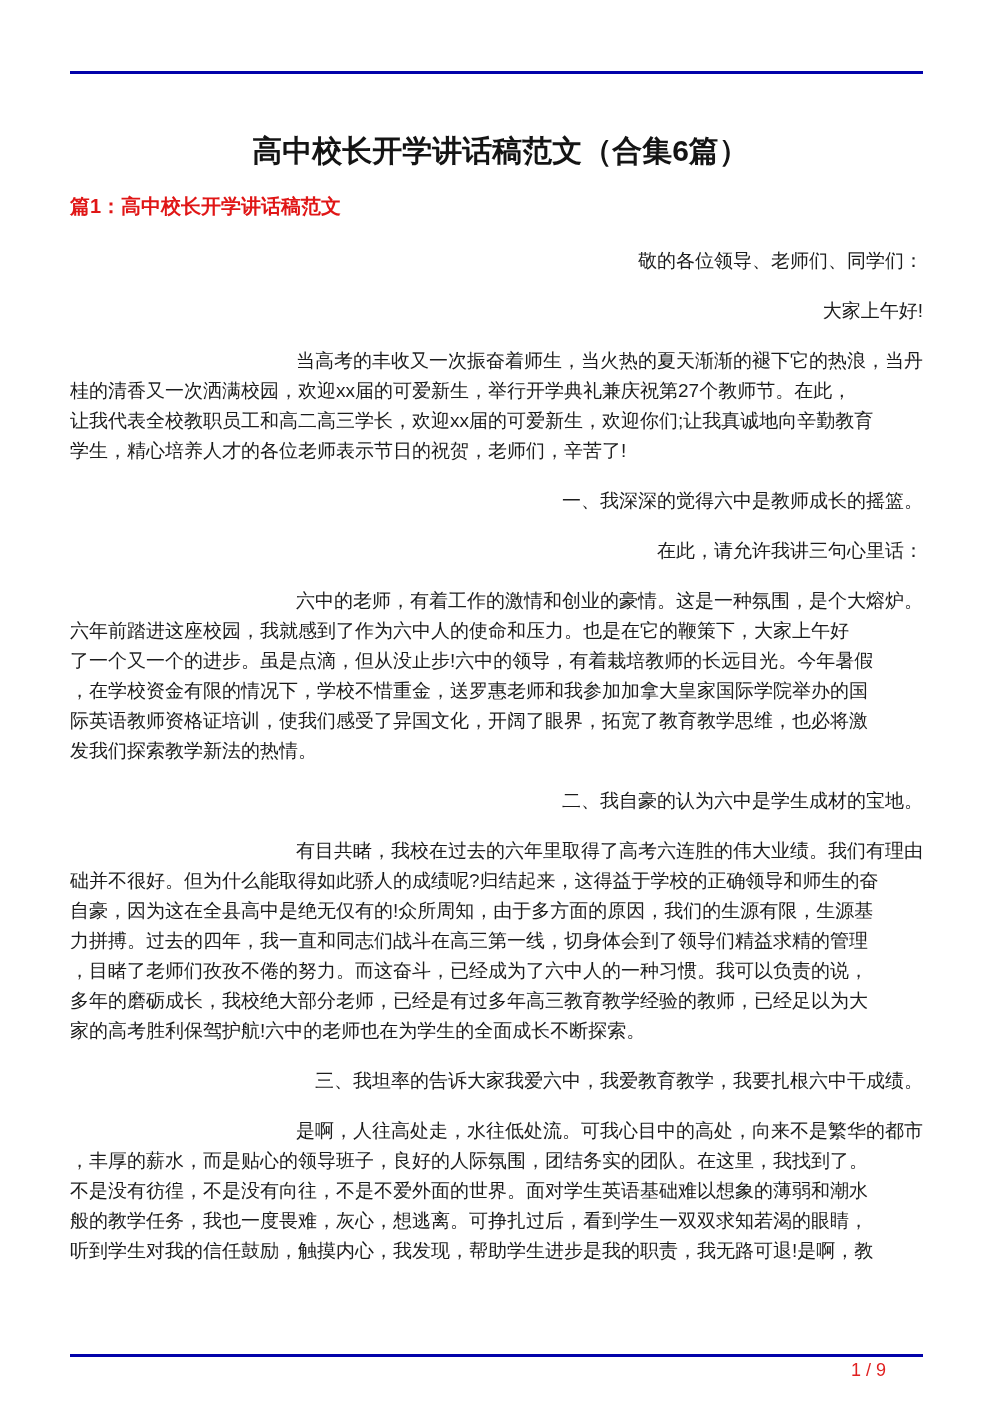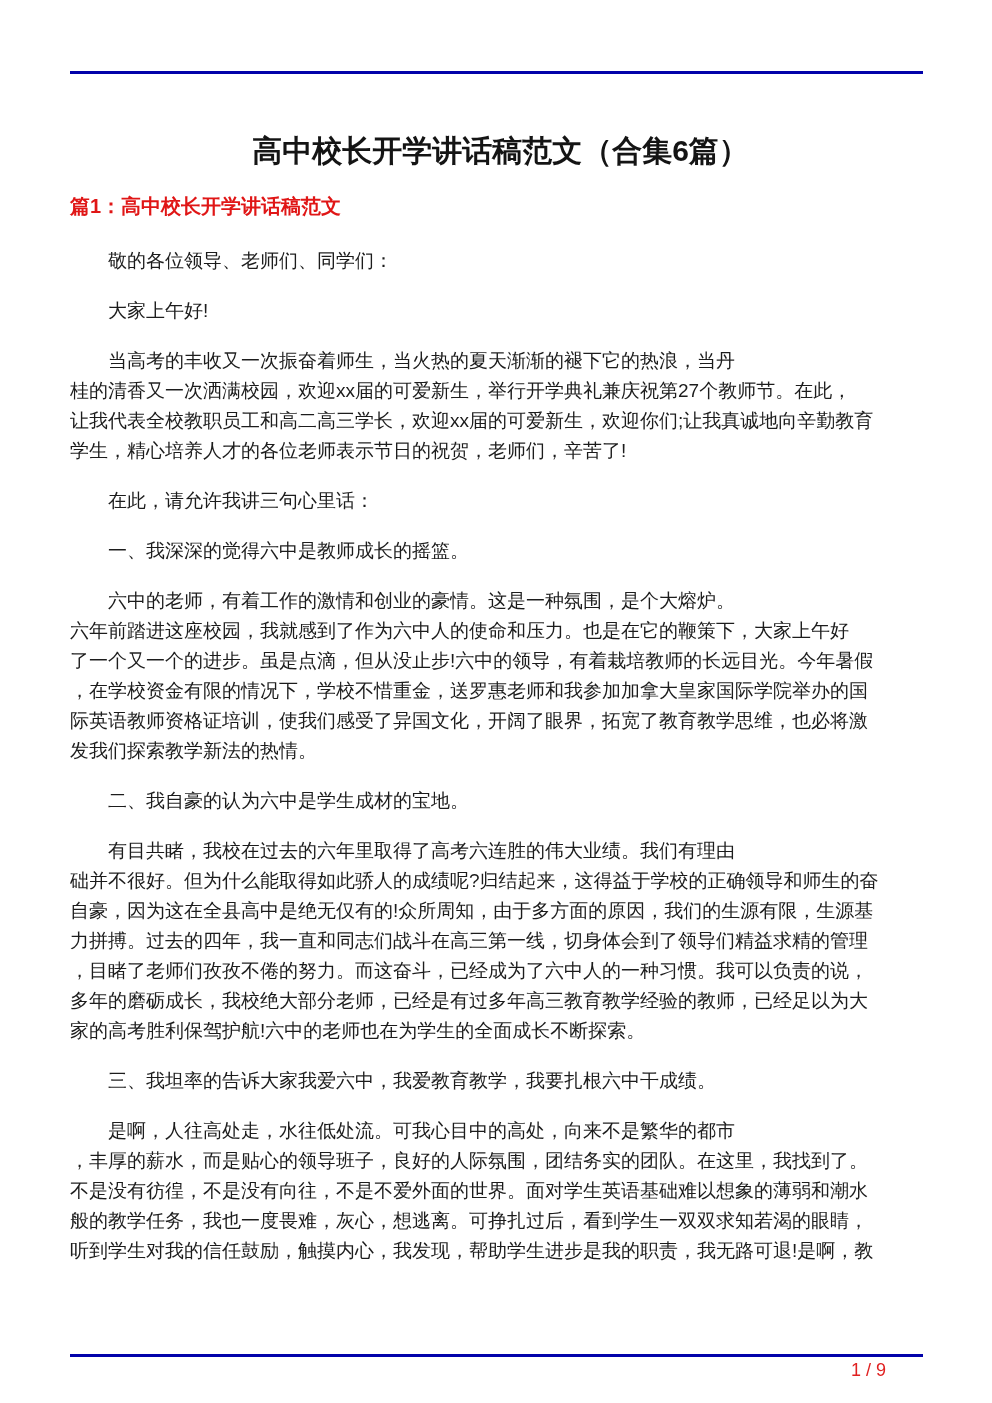--- a/index.html
+++ b/index.html
@@ -30,21 +30,21 @@
   .section-heading{
     position:absolute;left:70px;top:193px;margin:0;
     font-size:20px;font-weight:700;color:var(--red);text-align:right;
   }
   .content{
     position:absolute;left:70px;top:246px;width:853px;
     font-size:19px;line-height:30px;color:var(--body-text);
   }
   .para{margin:0 0 20px 0;}
   .para .line{white-space:nowrap;}
-  .para .line:first-child{text-indent:38px;}
+  .para .line:first-child{text-indent:38px;text-align:right;}
   .page-number{
     position:absolute;top:1360px;left:70px;width:816px;
     text-align:right;
     font-size:18px;color:var(--red2);
   }
 </style>
 </head>
 <body>
 
 <div class="rule top"></div>
@@ -60,24 +60,24 @@
     <div class="para">
       <div class="line">大家上午好!</div>
     </div>
     <div class="para">
       <div class="line">当高考的丰收又一次振奋着师生，当火热的夏天渐渐的褪下它的热浪，当丹</div>
       <div class="line">桂的清香又一次洒满校园，欢迎xx届的可爱新生，举行开学典礼兼庆祝第27个教师节。在此，</div>
       <div class="line">让我代表全校教职员工和高二高三学长，欢迎xx届的可爱新生，欢迎你们;让我真诚地向辛勤教育</div>
       <div class="line">学生，精心培养人才的各位老师表示节日的祝贺，老师们，辛苦了!</div>
     </div>
     <div class="para">
-      <div class="line">在此，请允许我讲三句心里话：</div>
+      <div class="line">一、我深深的觉得六中是教师成长的摇篮。</div>
     </div>
     <div class="para">
-      <div class="line">一、我深深的觉得六中是教师成长的摇篮。</div>
+      <div class="line">在此，请允许我讲三句心里话：</div>
     </div>
     <div class="para">
       <div class="line">六中的老师，有着工作的激情和创业的豪情。这是一种氛围，是个大熔炉。</div>
       <div class="line">六年前踏进这座校园，我就感到了作为六中人的使命和压力。也是在它的鞭策下，大家上午好</div>
       <div class="line">了一个又一个的进步。虽是点滴，但从没止步!六中的领导，有着栽培教师的长远目光。今年暑假</div>
       <div class="line">，在学校资金有限的情况下，学校不惜重金，送罗惠老师和我参加加拿大皇家国际学院举办的国</div>
       <div class="line">际英语教师资格证培训，使我们感受了异国文化，开阔了眼界，拓宽了教育教学思维，也必将激</div>
       <div class="line">发我们探索教学新法的热情。</div>
     </div>
     <div class="para">

